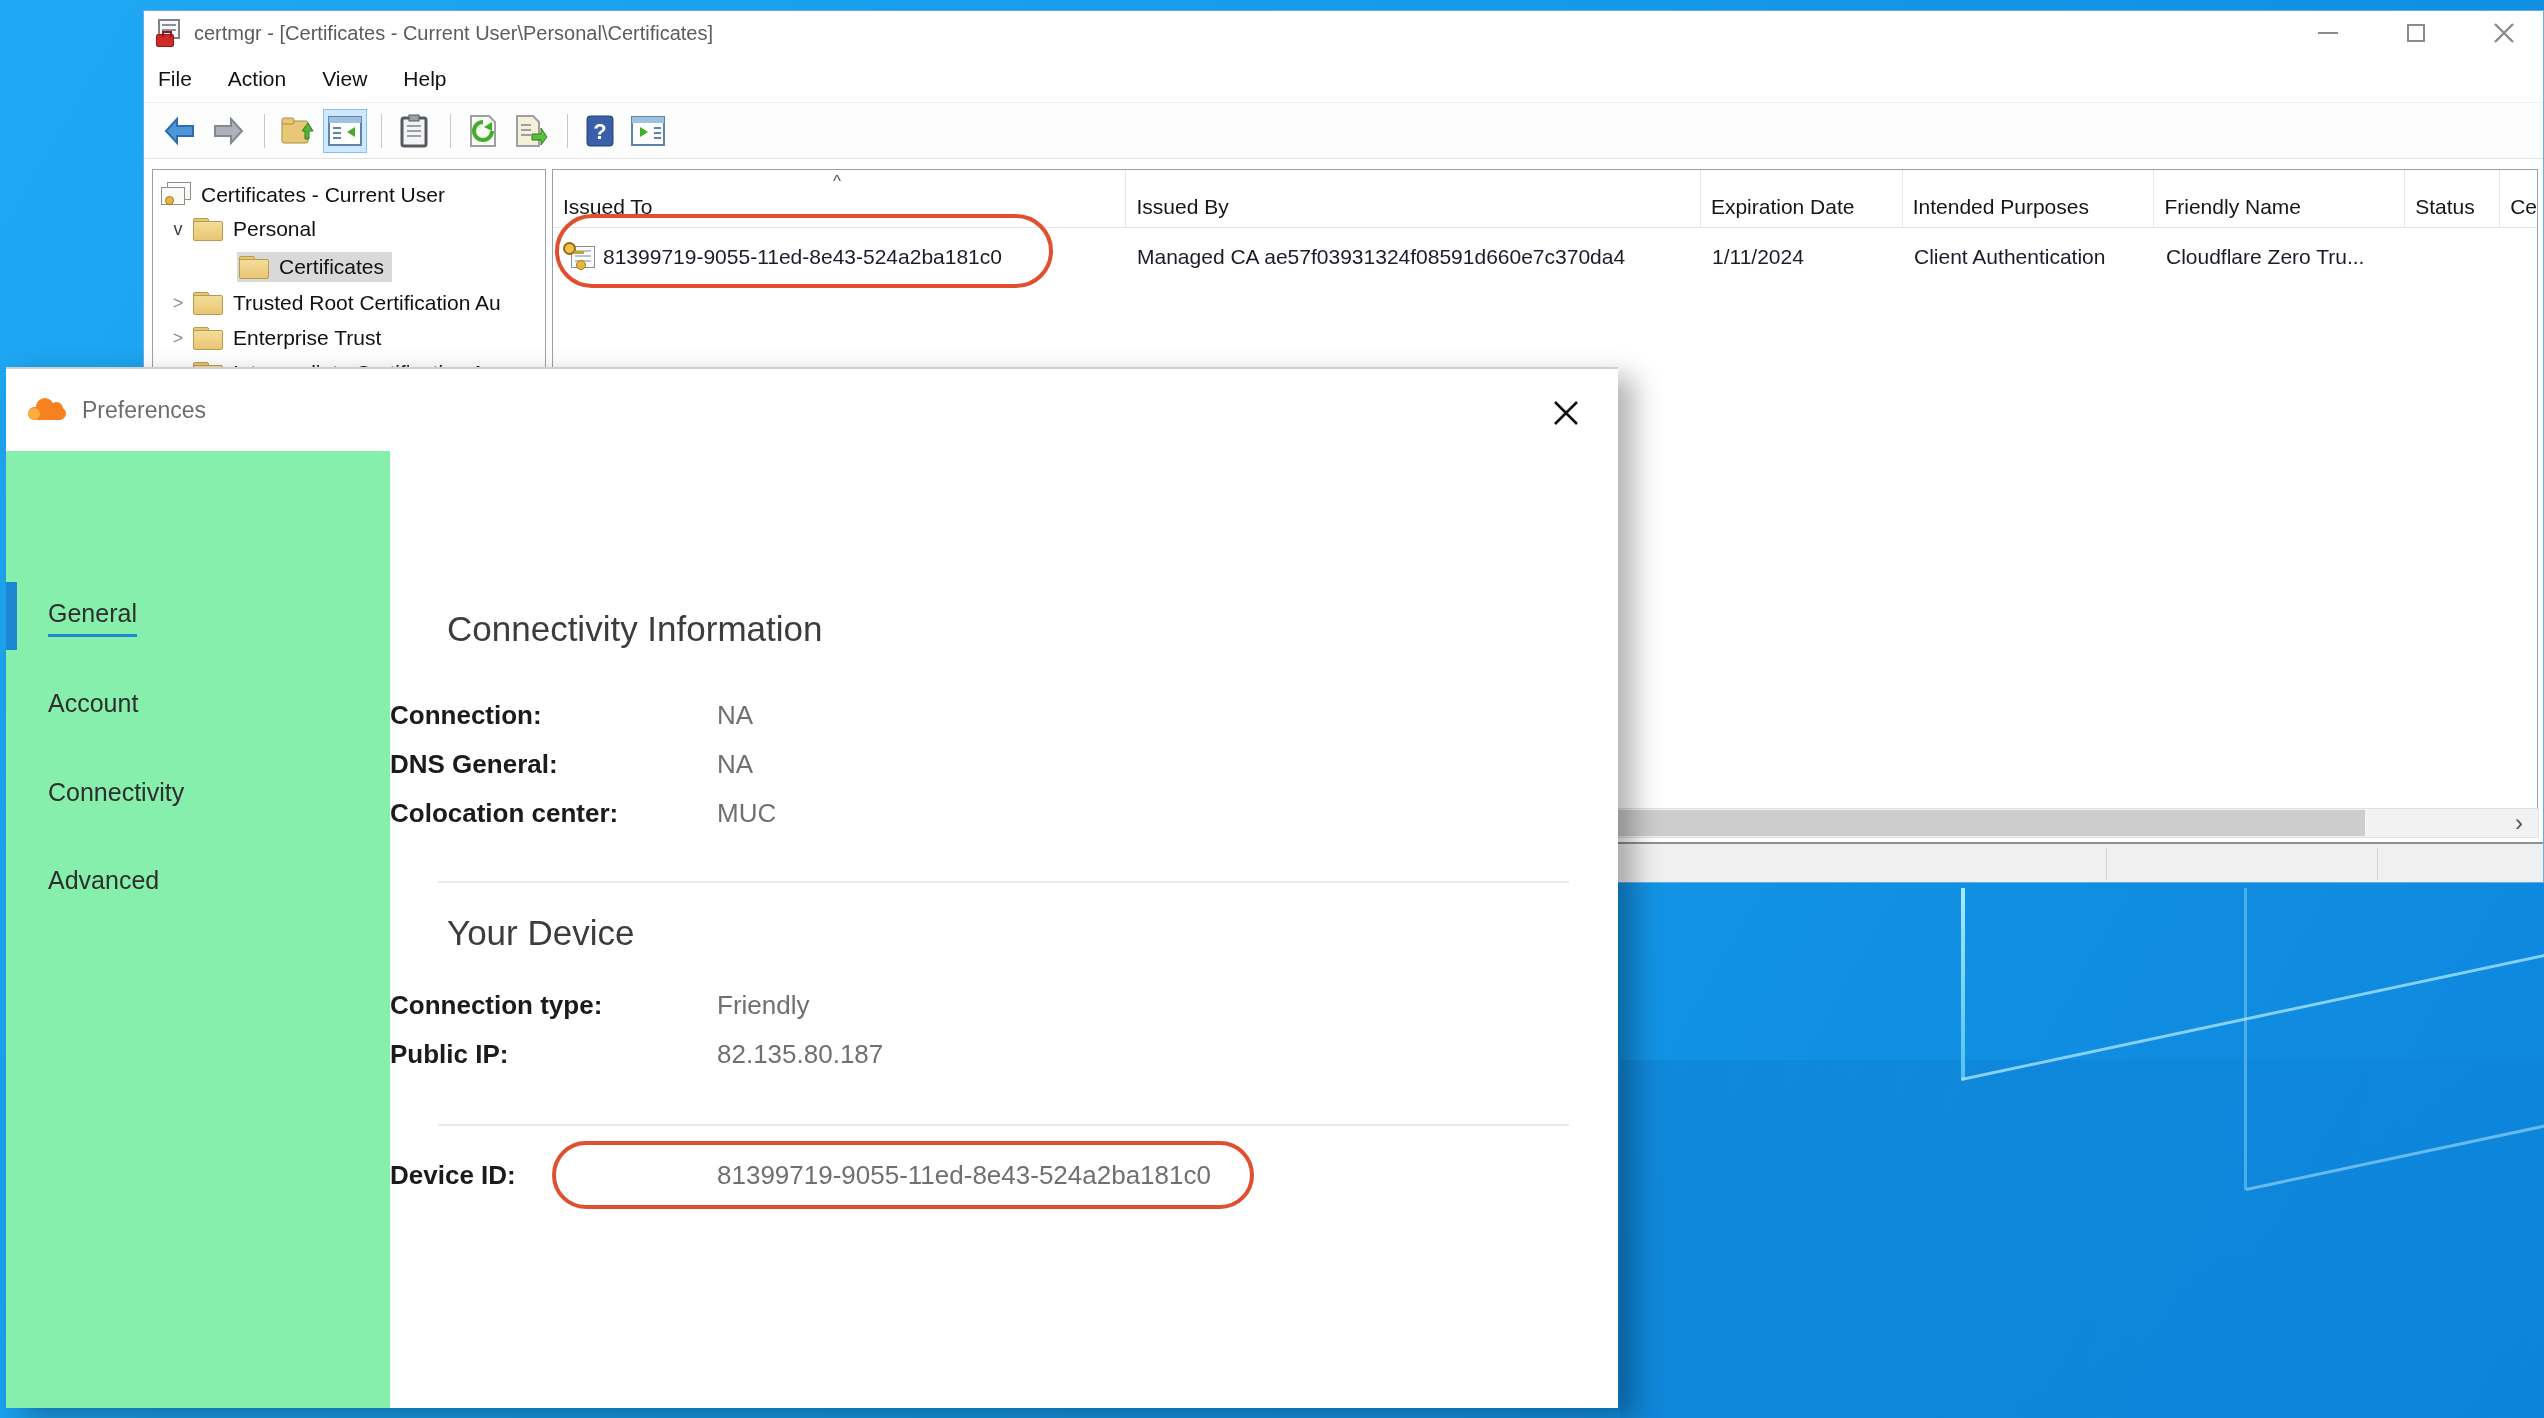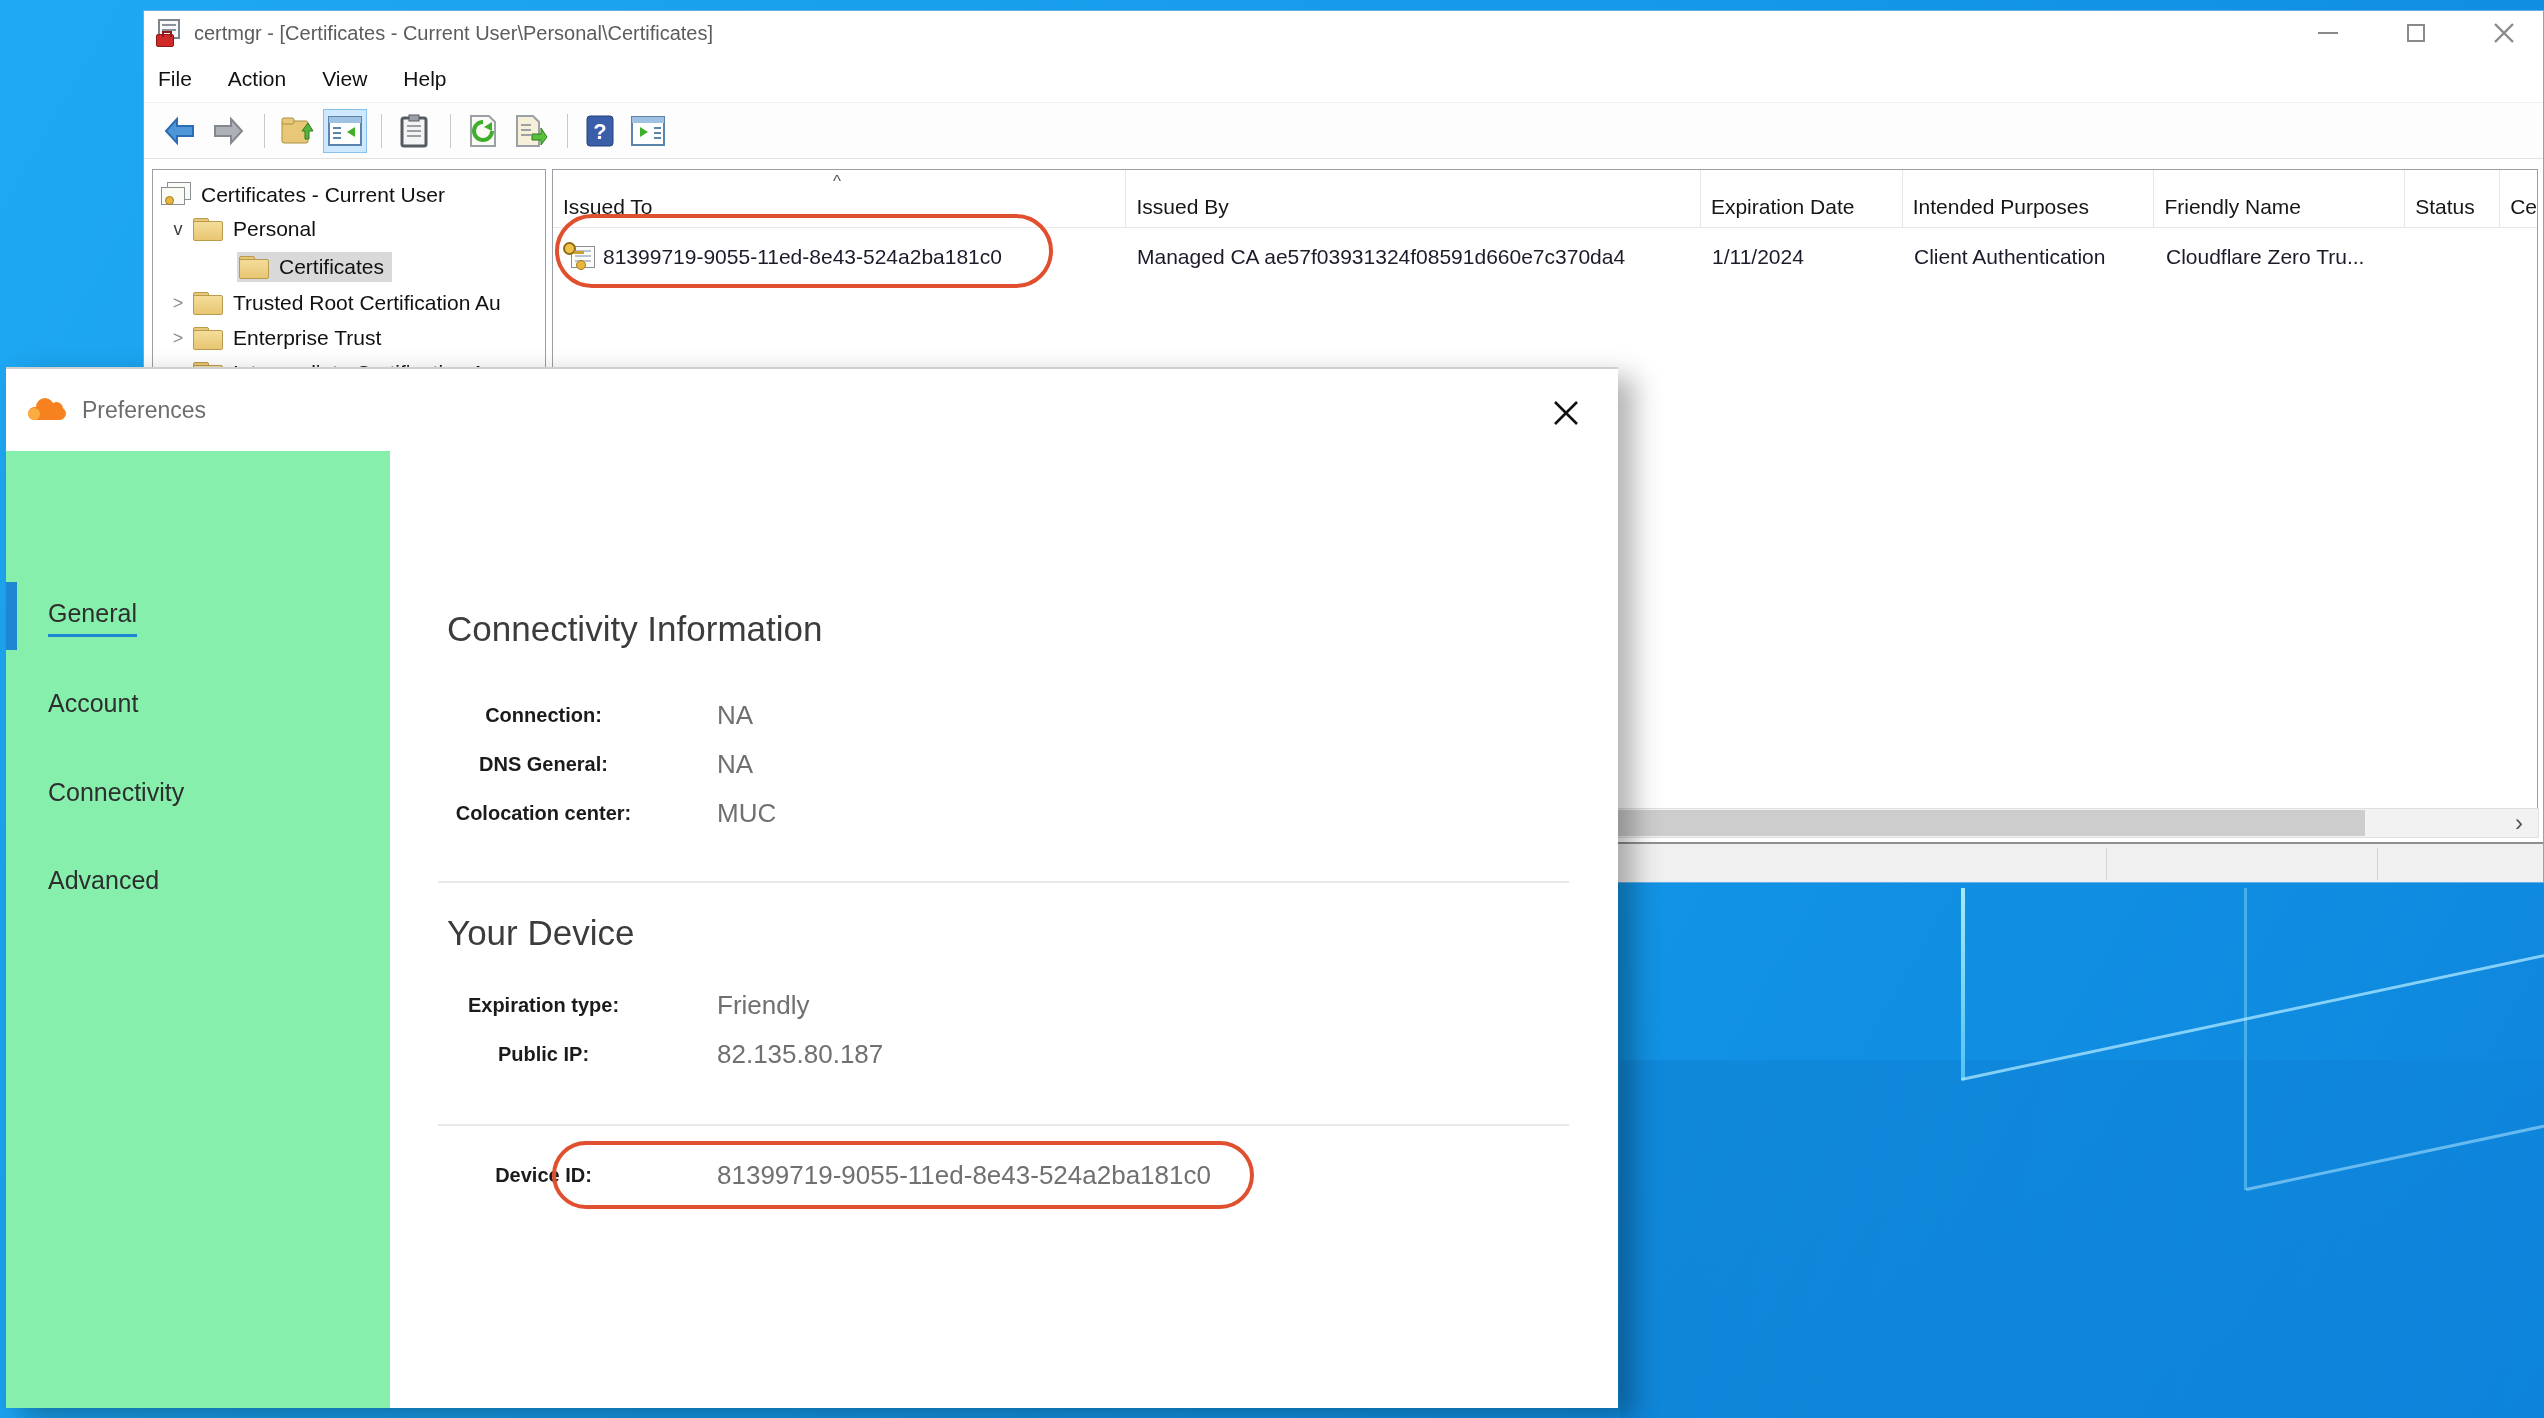--- a/index.html
+++ b/index.html
@@ -87,21 +87,21 @@
 
   .side { position:absolute; left:0; top:82px; bottom:0; width:384px; background:#86efac; }
   .nav-item { position:absolute; left:42px; font-size:25px; color:#2e2e2e; }
   .nav-sel-bar { position:absolute; left:0; top:131px; width:11px; height:68px; background:#1e87d4; }
   .nav-underline { border-bottom:3px solid #1e87d4; padding-bottom:7px; }
 
   .content { position:absolute; left:384px; top:82px; right:0; bottom:0; background:#fff; }
   .h1 { position:absolute; left:57px; font-size:35px; color:#3c3c3c; font-weight:400; }
   .rows { position:absolute; left:0; right:0; }
   .inforow { display:flex; height:49px; align-items:center; }
-  .inforow .lbl { width:307px; text-align:center; font-size:20px; font-weight:700; color:#1b1b1b; }
+  .inforow .lbl { width:307px; text-align:left; font-size:26px; font-weight:700; color:#1b1b1b; }
   .inforow .val { margin-left:20px; font-size:26px; color:#707070; }
   .divider { position:absolute; left:48px; width:1131px; height:2px; background:#e8e8e8; }
   .oval-device { left:162px; top:690px; width:702px; height:68px; }
 </style>
 </head>
 <body>
 
 <div class="desktop">
   <div class="wp-shade"></div>
   <div class="wp-line-v1"></div>
@@ -356,21 +356,21 @@
         <span class="val">MUC</span>
       </div>
     </div>
 
     <div class="divider" style="top:430px;"></div>
 
     <div class="h1" style="top:462px;">Your Device</div>
 
     <div class="rows" style="top:530px;">
       <div class="inforow">
-        <span class="lbl">Expiration type:</span>
+        <span class="lbl">Connection type:</span>
         <span class="val">Friendly</span>
       </div>
       <div class="inforow">
         <span class="lbl">Public IP:</span>
         <span class="val">82.135.80.187</span>
       </div>
     </div>
 
     <div class="divider" style="top:673px;"></div>
 

